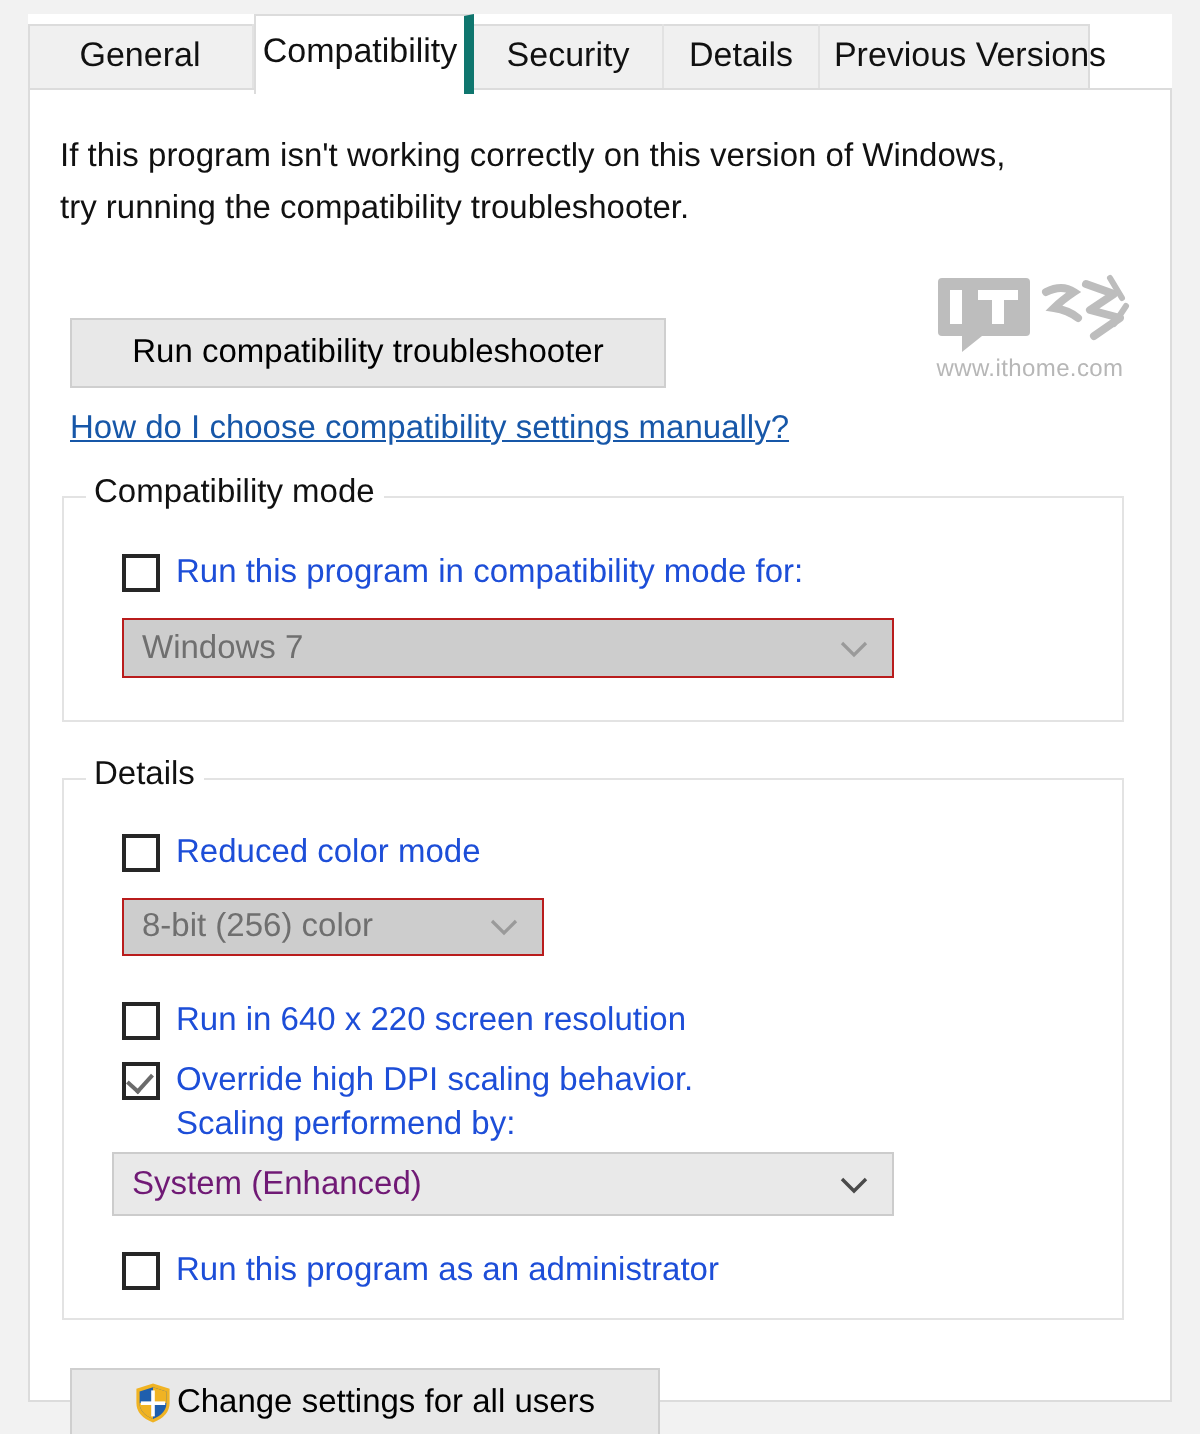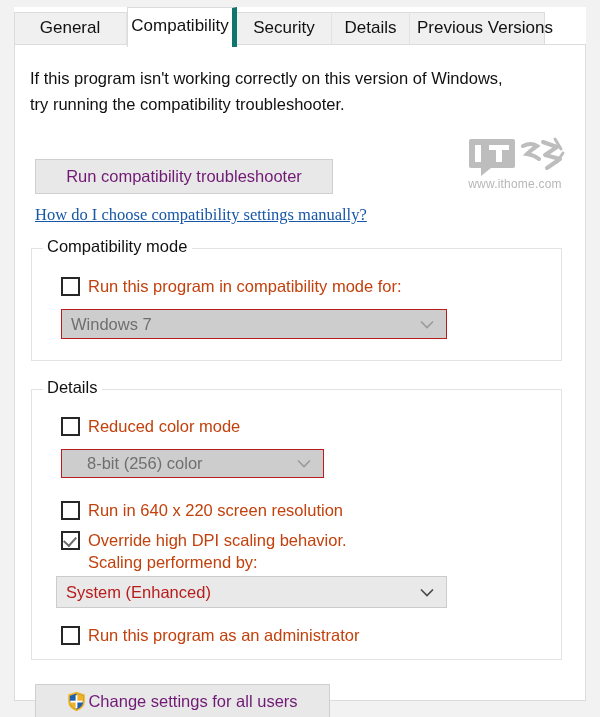--- a/index.html
+++ b/index.html
@@ -93,21 +93,21 @@
     line-height: 26px;
   }
 
   
   .btn {
     position: absolute;
     background: #e8e8e8;
     border: 1px solid #cfcfcf;
     box-sizing: border-box;
     font-size: 16.5px;
-    color: #701a75;
+    color: #000000;
     text-align: center;
     white-space: nowrap;
     cursor: default;
   }
   .btn-troubleshoot {
     left: 20px;
     top: 114px;
     width: 298px;
     height: 35px;
     line-height: 33px;
@@ -138,21 +138,20 @@
   
   .helplink {
     position: absolute;
     left: 20px;
     top: 160px;
     font-size: 16.5px;
     color: #1757a8;
     text-decoration: underline;
     cursor: pointer;
     white-space: nowrap;
-    font-family: Liberation Serif, serif;
   }
 
   
   .watermark {
     position: absolute;
     left: 440px;
     top: 88px;
     width: 120px;
     height: 62px;
     pointer-events: none;
@@ -222,21 +221,21 @@
     left: 3px;
     top: 1px;
     width: 6px;
     height: 10px;
     border: solid #6b6b6b;
     border-width: 0 2px 2px 0;
     transform: rotate(42deg);
   }
   .cblabel {
     font-size: 16.5px;
-    color: #c2410c;
+    color: #1d4ed8;
     line-height: 22px;
     margin-left: 8px;
     white-space: nowrap;
   }
   .cblabel .l2 {
     display: block;
   }
 
   
   .combo {
@@ -260,25 +259,25 @@
     height: 9px;
   }
   .combo.disabled {
     background: #cdcdcd;
     border: 1px solid #b91c1c;
     color: #6f6f6f;
   }
   .combo.enabled {
     background: #e9e9e9;
     border: 1px solid #cccccc;
-    color: #b91c1c;
+    color: #701a75;
   }
 
   .combo-os      { left: 46px; top: 264px; width: 386px; height: 30px; }
-  .combo-color   { left: 46px; top: 404px; width: 263px; height: 29px; padding-left: 16px; }
+  .combo-color   { left: 46px; top: 404px; width: 211px; height: 29px; }
   .combo-scaling { left: 41px; top: 531px; width: 391px; height: 32px; }
 
   
   .cb-compatmode { left: 46px; top: 230px; }
   .cb-reduced    { left: 46px; top: 370px; }
   .cb-res640     { left: 46px; top: 454px; }
   .cb-dpi        { left: 46px; top: 484px; }
   .cb-admin      { left: 46px; top: 579px; }
 </style>
 </head>

